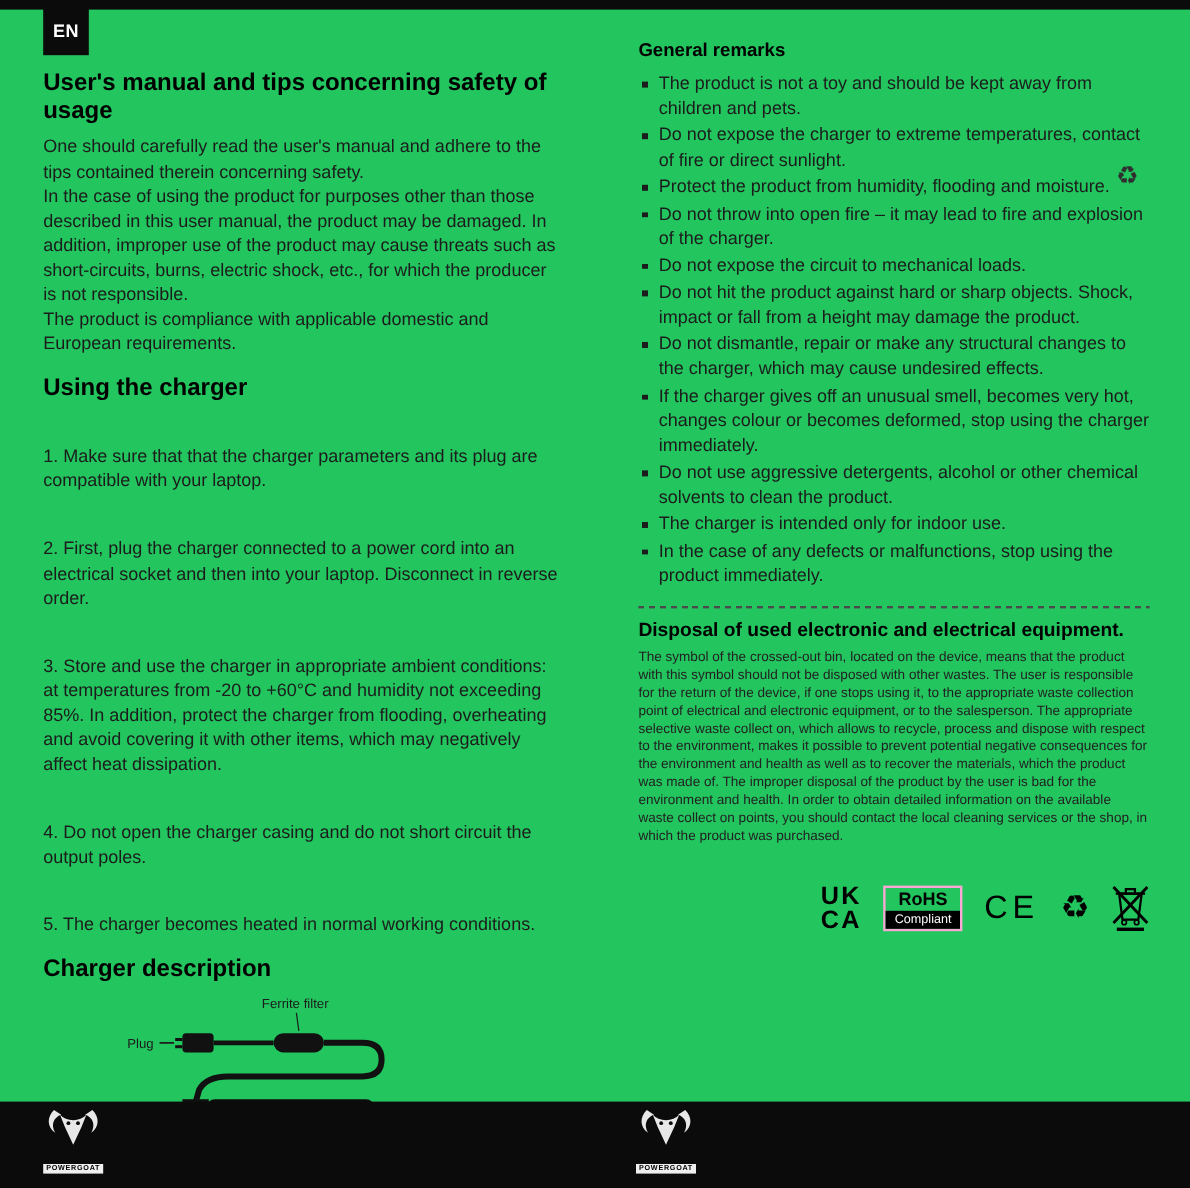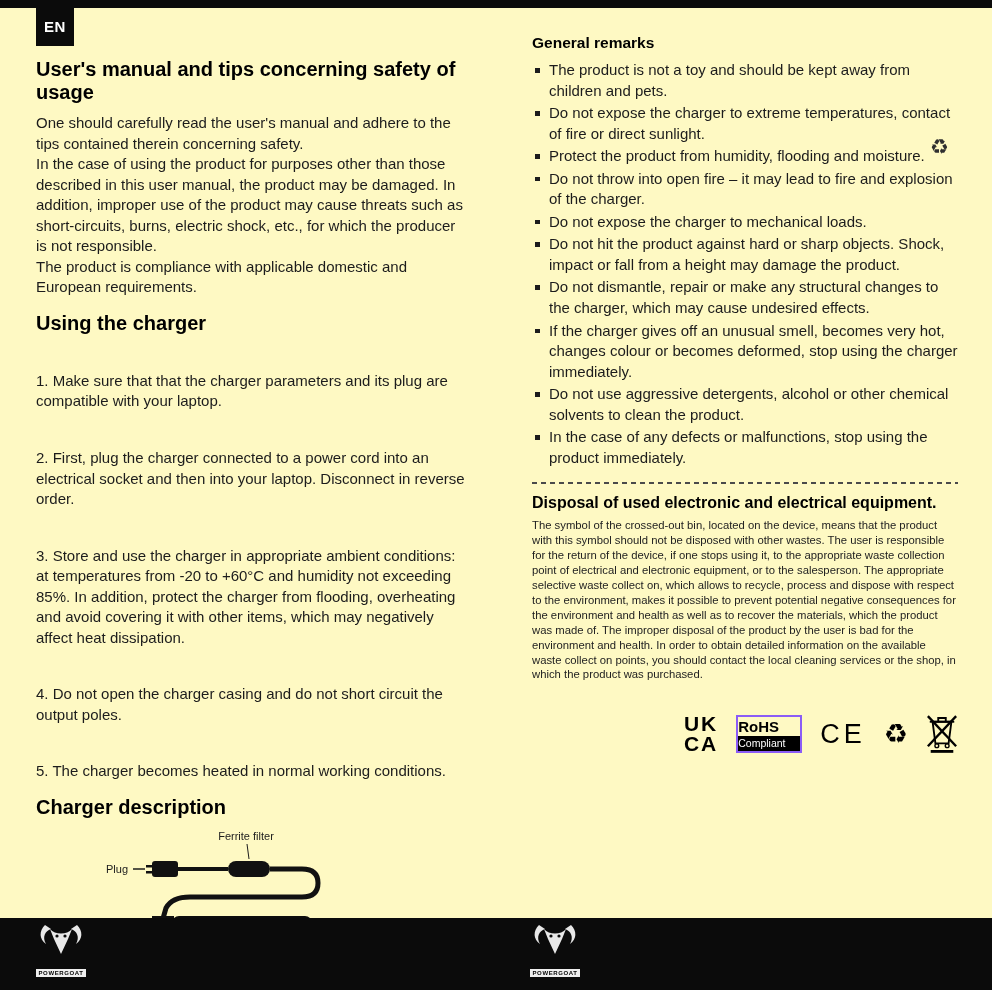--- a/index.html
+++ b/index.html
@@ -1,19 +1,19 @@
 <!DOCTYPE html>
 <html><head>
 <meta charset="utf-8">
 <style>
   * { margin:0; padding:0; box-sizing:border-box; }
   html,body { background:#d9d9d9; }
   body { font-family:"Liberation Sans", sans-serif; }
   .page {
-    position:relative; width:992px; height:990px; background:#fef9c3;
+    position:relative; width:992px; height:990px; background:#22c55e;
     margin:0 auto; overflow:hidden; color:#1c1c1c;
   }
   .top-strip { position:absolute; left:0; top:0; width:100%; height:8px; background:#0b0b0b; }
   .en-badge {
     position:absolute; left:36px; top:6px; width:38px; height:40px; background:#0b0b0b;
     color:#fff; font-weight:bold; font-size:15px; display:flex; align-items:center; justify-content:center;
     letter-spacing:0.5px;
   }
   .col-left  { position:absolute; left:36px;  top:58px; width:434px; }
   .col-right { position:absolute; left:532px; top:30px; width:426px; }
@@ -35,21 +35,21 @@
   .dashed-divider {
     margin:14px 0 10px 0; height:2px;
     background:repeating-linear-gradient(90deg, #4a4a4a 0 5px, transparent 5px 9px);
   }
   .disposal-title { font-size:16px; font-weight:bold; color:#000; margin-bottom:6px; }
   .disposal-body { font-size:11.3px; line-height:1.32; color:#222; }
   .marks {
     display:flex; align-items:center; justify-content:flex-end; gap:18px; margin-top:32px;
   }
   .ukca { font-weight:bold; font-size:21px; line-height:0.95; letter-spacing:2px; color:#000; }
-  .rohs { border:2px solid #8b5cf6; width:66px; }
+  .rohs { border:2px solid #f9a8d4; width:66px; text-align:center; }
   .rohs-top { font-size:15px; font-weight:bold; color:#000; padding:1px 0; }
   .rohs-bottom { background:#000; color:#fff; font-size:10.5px; padding:1px 0 2px 0; }
   .ce { font-size:27px; letter-spacing:4px; font-weight:500; color:#000; }
   .recycle { font-size:27px; color:#000; line-height:1; }
   .diagram-wrap { margin:6px 0 18px 70px; }
   .set-includes { display:flex; align-items:center; gap:20px; font-size:14.5px; margin-top:14px; }
   .set-includes .lbl { font-weight:bold; }
   .sq { width:4.5px; height:4.5px; background:#1c1c1c; display:inline-block; flex:0 0 auto; }
   .footer { position:absolute; left:0; bottom:0; width:100%; height:72px; background:#0b0b0b; }
   .goat-logo { position:absolute; top:5px; width:58px; text-align:center; }
@@ -119,25 +119,26 @@
     </div>
   </div>
 
   <div class="col-right">
     <div class="remarks-title">General remarks</div>
     <ul class="remarks">
       <li>The product is not a toy and should be kept away from children and pets.</li>
       <li>Do not expose the charger to extreme temperatures, contact of fire or direct sunlight.</li>
       <li>Protect the product from humidity, flooding and moisture.</li>
       <li>Do not throw into open fire – it may lead to fire and explosion of the charger.</li>
-      <li>Do not expose the charger to mechanical loads.</li>
+      <li>Do not expose the circuit to mechanical loads.</li>
       <li>Do not hit the product against hard or sharp objects. Shock, impact or fall from a height may damage the product.</li>
       <li>Do not dismantle, repair or make any structural changes to the charger, which may cause undesired effects.</li>
       <li>If the charger gives off an unusual smell, becomes very hot, changes colour or becomes deformed, stop using the charger immediately.</li>
       <li>Do not use aggressive detergents, alcohol or other chemical solvents to clean the product.</li>
+      <li>The charger is intended only for indoor use.</li>
       <li>In the case of any defects or malfunctions, stop using the product immediately.</li>
     </ul>
 
     <div class="margin-recycle">♻</div>
 
     <div class="dashed-divider"></div>
 
     <div class="disposal-title">Disposal of used electronic and electrical equipment.</div>
     <p class="disposal-body">The symbol of the crossed-out bin, located on the device, means that the product with this symbol should not be disposed with other wastes. The user is responsible for the return of the device, if one stops using it, to the appropriate waste collection point of electrical and electronic equipment, or to the salesperson. The appropriate selective waste collect on, which allows to recycle, process and dispose with respect to the environment, makes it possible to prevent potential negative consequences for the environment and health as well as to recover the materials, which the product was made of. The improper disposal of the product by the user is bad for the environment and health. In order to obtain detailed information on the available waste collect on points, you should contact the local cleaning services or the shop, in which the product was purchased.</p>
 

